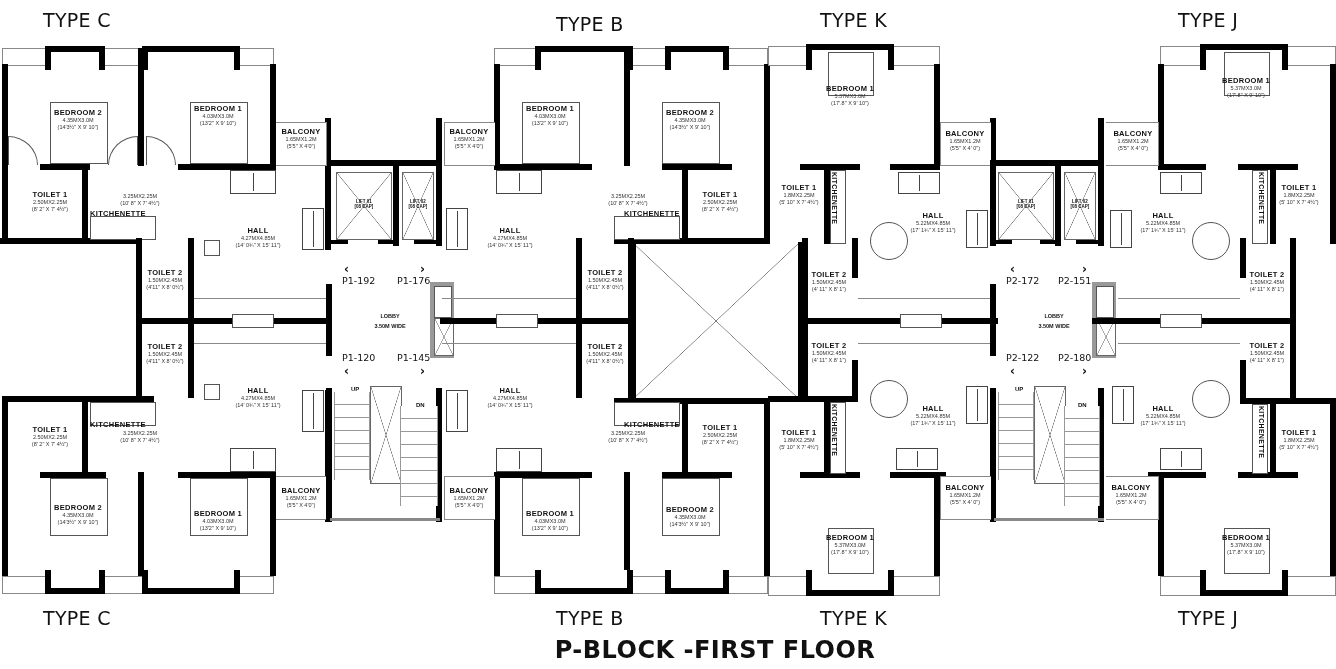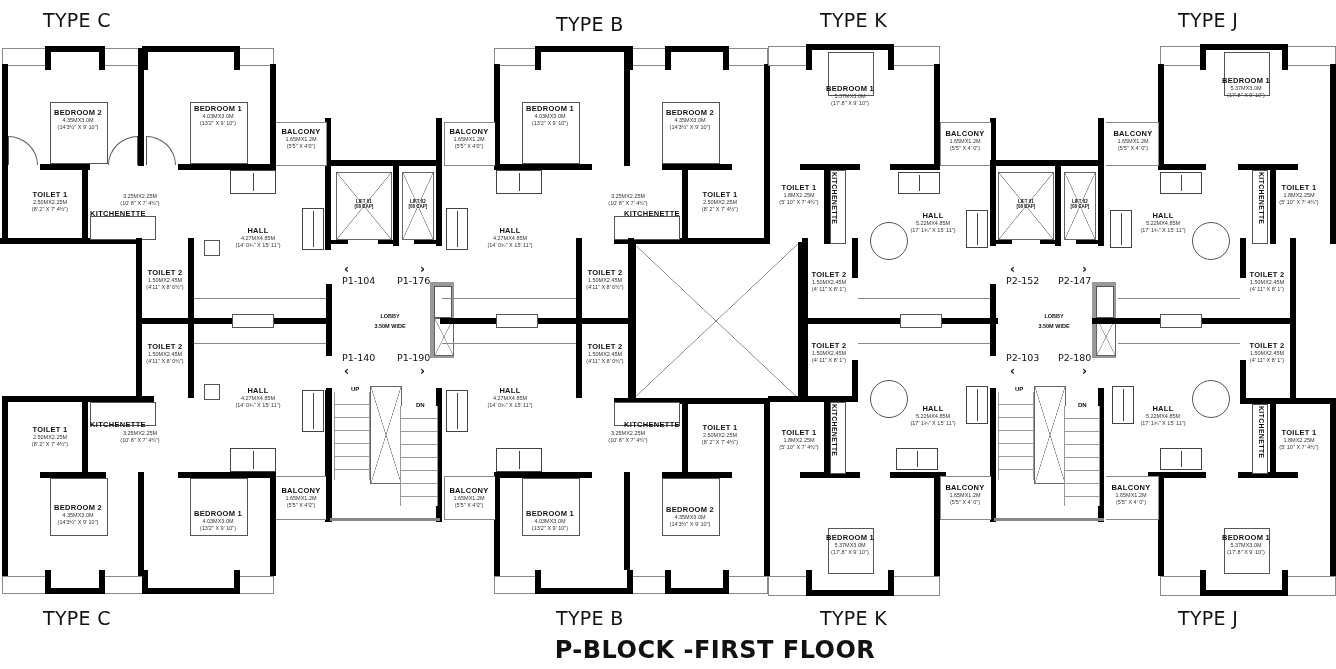--- a/index.html
+++ b/index.html
@@ -198,28 +198,28 @@
           <div>LIFT 02</div>
           <div>[08 CAP]</div>
         </div>
     </div>
     <div class="wall" style="left:326px;top:284px;width:6px;height:72px;"></div>
     <div class="grey" style="left:430px;top:282px;width:24px;height:76px;"></div>
     <div class="xbox" style="left:434px;top:318px;width:18px;height:36px;background-color:#fff;"></div>
     <div class="thin" style="left:434px;top:286px;width:16px;height:30px;"></div>
     <div class="arrow" style="left:344px;top:262px;">‹</div>
     <div class="arrow" style="left:420px;top:262px;">›</div>
-    <div class="unit-no" style="left:342px;top:275px;">P1-104</div>
+    <div class="unit-no" style="left:342px;top:275px;">P1-192</div>
     <div class="unit-no" style="left:397px;top:275px;">P1-176</div>
     <div class="lobby" style="left:360px;top:312px;width:60px;">
       <div>LOBBY</div>
         <div>3.50M WIDE</div>
     </div>
-    <div class="unit-no" style="left:342px;top:352px;">P1-140</div>
-    <div class="unit-no" style="left:397px;top:352px;">P1-190</div>
+    <div class="unit-no" style="left:342px;top:352px;">P1-120</div>
+    <div class="unit-no" style="left:397px;top:352px;">P1-145</div>
     <div class="arrow" style="left:344px;top:364px;">‹</div>
     <div class="arrow" style="left:420px;top:364px;">›</div>
     <div class="wall" style="left:326px;top:388px;width:6px;height:134px;"></div>
     <div class="wall" style="left:436px;top:388px;width:6px;height:134px;"></div>
     <div class="stair" style="left:334px;top:392px;width:34px;height:88px;"></div>
     <div class="xbox" style="left:370px;top:386px;width:30px;height:96px;"></div>
     <div class="stair" style="left:400px;top:406px;width:36px;height:100px;"></div>
     <div class="stairlbl" style="left:351px;top:386px;">UP</div>
     <div class="stairlbl" style="left:416px;top:402px;">DN</div>
     <div class="wall" style="left:330px;top:518px;width:110px;height:3px;background:#888;"></div>
@@ -465,27 +465,27 @@
       <div class="lifttext">
           <div>LIFT 02</div>
           <div>[08 CAP]</div>
         </div>
     </div>
     <div class="grey" style="left:1092px;top:282px;width:24px;height:76px;"></div>
     <div class="xbox" style="left:1096px;top:318px;width:18px;height:36px;background-color:#fff;"></div>
     <div class="thin" style="left:1096px;top:286px;width:16px;height:30px;"></div>
     <div class="arrow" style="left:1010px;top:262px;">‹</div>
     <div class="arrow" style="left:1082px;top:262px;">›</div>
-    <div class="unit-no" style="left:1006px;top:275px;">P2-152</div>
-    <div class="unit-no" style="left:1058px;top:275px;">P2-147</div>
+    <div class="unit-no" style="left:1006px;top:275px;">P2-172</div>
+    <div class="unit-no" style="left:1058px;top:275px;">P2-151</div>
     <div class="lobby" style="left:1024px;top:312px;width:60px;">
       <div>LOBBY</div>
         <div>3.50M WIDE</div>
     </div>
-    <div class="unit-no" style="left:1006px;top:352px;">P2-103</div>
+    <div class="unit-no" style="left:1006px;top:352px;">P2-122</div>
     <div class="unit-no" style="left:1058px;top:352px;">P2-180</div>
     <div class="arrow" style="left:1010px;top:364px;">‹</div>
     <div class="arrow" style="left:1082px;top:364px;">›</div>
     <div class="wall" style="left:1098px;top:388px;width:6px;height:134px;"></div>
     <div class="stair" style="left:998px;top:392px;width:34px;height:88px;"></div>
     <div class="xbox" style="left:1034px;top:386px;width:30px;height:96px;"></div>
     <div class="stair" style="left:1064px;top:406px;width:34px;height:100px;"></div>
     <div class="stairlbl" style="left:1015px;top:386px;">UP</div>
     <div class="stairlbl" style="left:1078px;top:402px;">DN</div>
     <div class="wall" style="left:994px;top:518px;width:110px;height:3px;background:#888;"></div>

